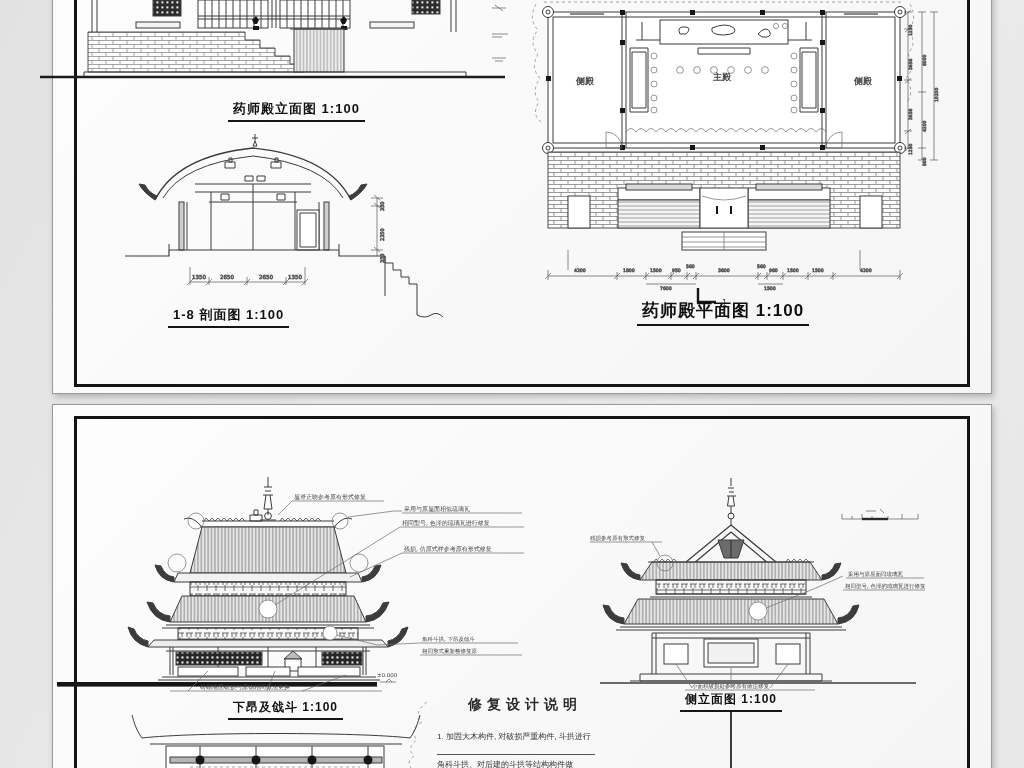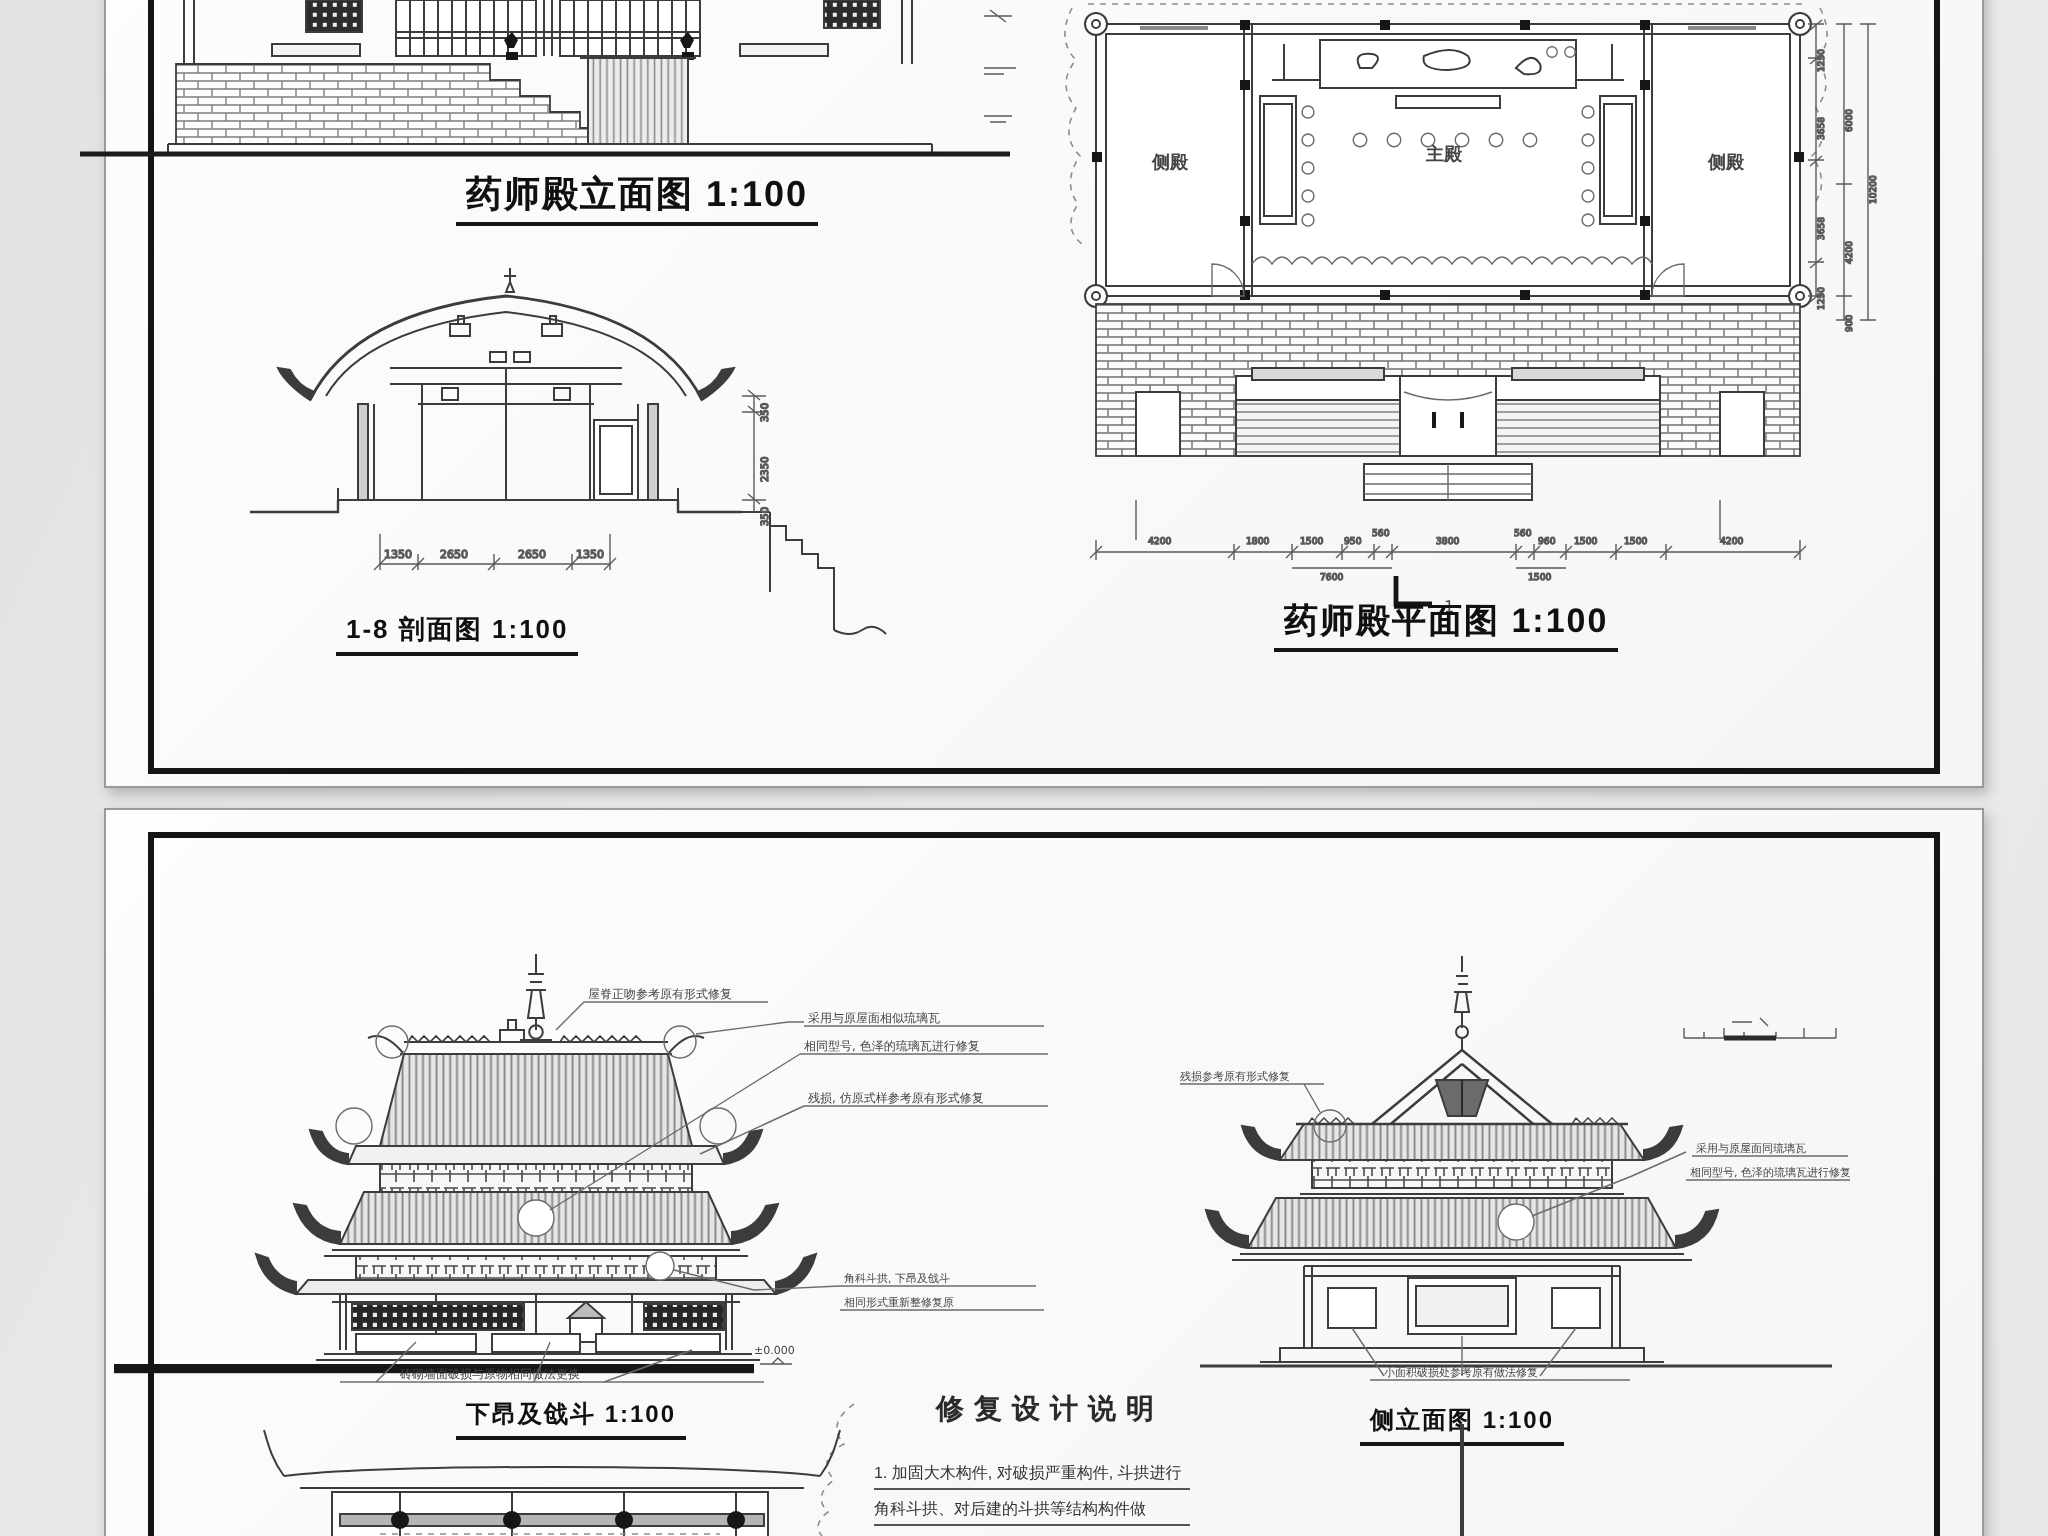--- a/index.html
+++ b/index.html
@@ -7,21 +7,21 @@
         background:linear-gradient(115deg,#e2e2e2 0%,#ececec 55%,#e7e7e7 100%);
         font-family:"Liberation Sans","DejaVu Sans",sans-serif;}
   .abs{position:absolute;}
   .sheet{position:absolute;background:linear-gradient(135deg,#fdfdfd,#f5f5f5);
          border:1px solid #9a9a9a;box-shadow:2px 3px 6px rgba(0,0,0,.22);}
   .frame{position:absolute;border:3px solid #141414;}
   .dlabel{position:absolute;font-weight:bold;color:#101010;white-space:nowrap;
           border-bottom:2px solid #151515;padding:0 5px 2px;letter-spacing:1px;}
   .notetitle{position:absolute;font-weight:bold;color:#2a2a2a;letter-spacing:5px;white-space:nowrap;text-align:center;}
   .noteline{width:158px;font-size:8px;color:#333;border-bottom:1px solid #555;
-            padding-bottom:2px;margin-bottom:4px;white-space:nowrap;overflow:hidden;}
+            padding-bottom:12px;margin-bottom:4px;white-space:nowrap;overflow:hidden;}
   svg{display:block;}
   svg text{font-family:"DejaVu Sans",sans-serif;fill:#444;}
   .ln{stroke:#3c3c3c;fill:none;stroke-width:1;}
   .thin{stroke:#6b6b6b;fill:none;stroke-width:.7;}
   .dash{stroke:#8d8d8d;fill:none;stroke-width:.8;stroke-dasharray:3 3;}
   .dim{stroke:#5a5a5a;fill:none;stroke-width:.7;}
   .dk{fill:#161616;stroke:none;}
 </style>
 </head>
 <body>
@@ -80,21 +80,21 @@
 
       <path class="ln" d="M44,72h382 M44,72v4 M426,72v4"></path>
 
       <path d="M0,77H465" stroke="#1c1c1c" stroke-width="2.6"></path>
     </g>
 
     <g class="dim">
       <path d="M452,8h14 M455,5l8,6 M452,34h16 M452,37h10 M452,58h14 M455,61h8"></path>
     </g>
   </svg>
-  <div class="dlabel" style="left:228px;top:85px;font-size:18px;">药师殿立面图 1:100</div>
+  <div class="dlabel" style="left:228px;top:100px;font-size:13px;">药师殿立面图 1:100</div>
 
   <svg class="abs" style="left:125px;top:132px;" width="330" height="200" viewBox="0 0 330 200">
     <g class="ln">
 
       <path d="M128,14l2,-5 2,5z M130,9V2 M127,6h6"></path>
 
       <path d="M30,68 Q52,24 128,16 Q204,24 226,68" stroke-width="1.4"></path>
       <path d="M38,66 Q58,32 128,24 Q198,32 218,66"></path>
 
       <path d="M30,68 q-12,-8 -16,-16 l6,1 q4,8 12,11z" fill="#3c3c3c"></path>
@@ -441,21 +441,21 @@
       <text font-size="5.5" x="0" y="62">残损参考原有形式修复</text>
       <path class="thin" d="M0,64h72 M62,64l8,14"></path>
       <text font-size="5.5" x="258" y="98">采用与原屋面同琉璃瓦</text>
       <text font-size="5.5" x="255" y="110">相同型号, 色泽的琉璃瓦进行修复</text>
       <path class="thin" d="M256,100h78 M253,112h82 M176,130l50,-20 27,-12"></path>
       <path class="thin" d="M86,186l16,24 M141,190v20 M198,186l-18,24"></path>
       <path class="thin" d="M95,212h130"></path>
       <text font-size="5.5" x="102" y="210">小面积破损处参考原有做法修复</text>
     </g>
   </svg>
-  <div class="dlabel" style="left:680px;top:691px;font-size:12px;margin-top:11px;">侧立面图 1:100</div>
+  <div class="dlabel" style="left:680px;top:691px;font-size:12px;">侧立面图 1:100</div>
 
   <div class="abs" style="left:730px;top:712px;width:1.5px;height:56px;background:#3c3c3c;"></div>
 
   <svg class="abs" style="left:840px;top:505px;" width="82" height="20" viewBox="0 0 82 20">
     <path class="dim" d="M2,14H78 M2,9v5 M12,11v3 M22,9v5 M32,11v3 M48,11v3 M62,9v5 M78,9v5"></path>
     <path d="M22,14h26" stroke="#2a2a2a" stroke-width="2.4"></path>
     <path class="dim" d="M26,6h10 M40,4l4,4"></path>
   </svg>
 
   <div class="notetitle" style="left:468px;top:696px;font-size:14px;">修复设计说明</div>

